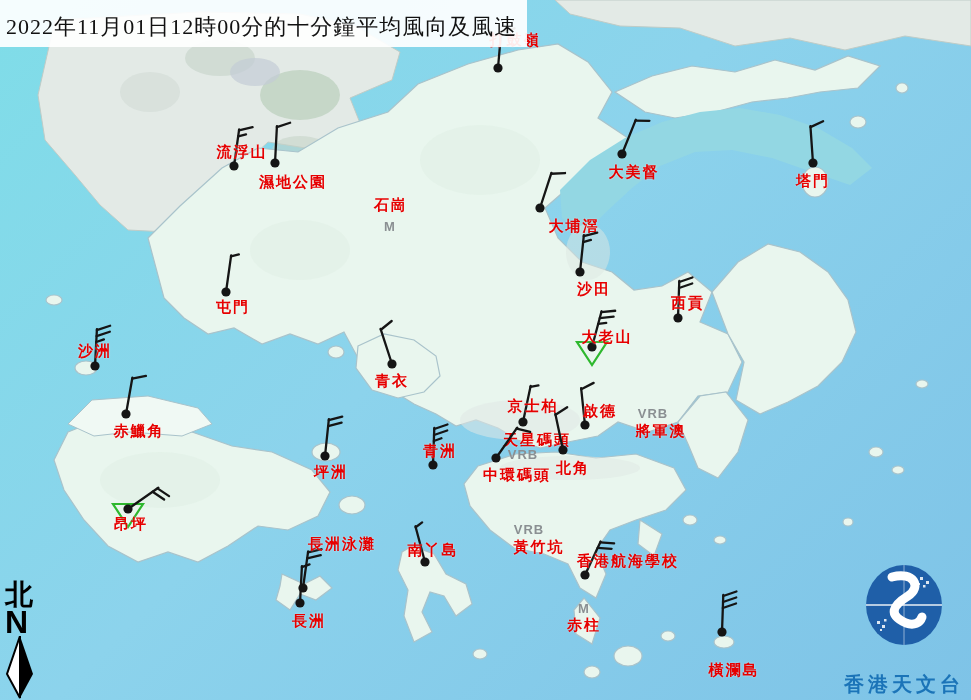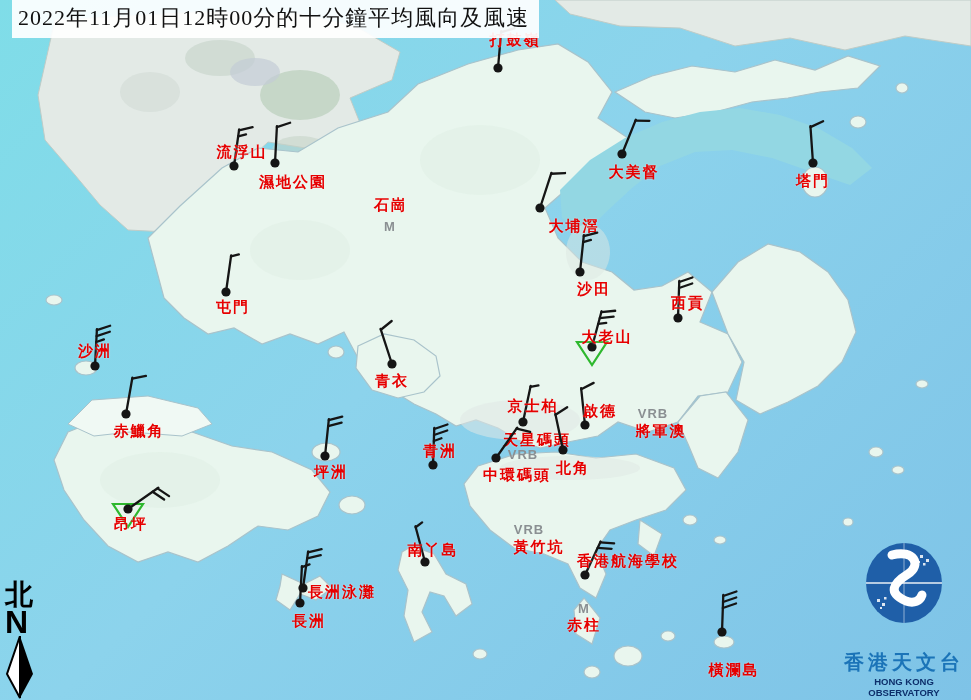--- a/index.html
+++ b/index.html
@@ -7,21 +7,21 @@
     position:relative;width:971px;height:700px;overflow:hidden;
     font-family:"Liberation Sans",sans-serif;
     background:linear-gradient(135deg,#7fdde8 0%,#8cd3ec 45%,#7ec3e7 100%);
   }
   #map-svg{position:absolute;left:0;top:0;}
   .land{fill:#e9f6ee;stroke:#a9c3cb;stroke-width:1.2;}
   .land-light{fill:#f0f9f4;stroke:#a9c3cb;stroke-width:1;}
   .urban{fill:#e3eae6;stroke:#bfccc7;stroke-width:1;}
   .water-teal{fill:#93d7e3;stroke:none;}
   #title-bar{
-    position:absolute;left:12px;top:0;padding:3px 10px 5px 6px;
+    position:absolute;left:0;top:0;padding:12px 10px 5px 6px;
     background:rgba(255,255,255,0.92);
     font-family:"Liberation Serif","DejaVu Serif",serif;
     font-size:22px;color:#111;letter-spacing:1px;white-space:nowrap;
   }
   .station-label{
     position:absolute;transform:translate(-50%,-50%);
     font-family:"Liberation Serif","DejaVu Serif",serif;
     font-weight:bold;font-size:15px;color:#e60000;
     white-space:nowrap;letter-spacing:2px;text-shadow:0 0 2px rgba(255,255,255,.6);
   }
@@ -311,21 +311,21 @@
       </svg>
       <div class="station-label" style="left: 628px; top: 561px;">香港航海學校</div>
       <svg class="barb-svg" width="100" height="100" style="position: absolute; left: 253px; top: 538px;">
         <g transform="rotate(8,50,50)">
           <line x1="50" y1="50" x2="50" y2="13" stroke="#151515" stroke-width="2.3" stroke-linecap="round"></line>
           <line x1="50" y1="14" x2="63" y2="9" stroke="#151515" stroke-width="2.3" stroke-linecap="round"></line>
           <line x1="50" y1="20" x2="63" y2="15" stroke="#151515" stroke-width="2.3" stroke-linecap="round"></line>
         </g>
         <circle cx="50" cy="50" r="4.6" fill="#151515"></circle>
       </svg>
-      <div class="station-label" style="left: 342px; top: 592px;">長洲泳灘</div>
+      <div class="station-label" style="left: 342px; top: 544px;">長洲泳灘</div>
       <svg class="barb-svg" width="100" height="100" style="position: absolute; left: 250px; top: 553px;">
         <g transform="rotate(3,50,50)">
           <line x1="50" y1="50" x2="50" y2="13" stroke="#151515" stroke-width="2.3" stroke-linecap="round"></line>
           <line x1="50" y1="14" x2="57.5" y2="11" stroke="#151515" stroke-width="2.3" stroke-linecap="round"></line>
         </g>
         <circle cx="50" cy="50" r="4.6" fill="#151515"></circle>
       </svg>
       <div class="station-label" style="left: 309px; top: 621px;">長洲</div>
       <div class="station-label" style="left: 584px; top: 625px;">赤柱</div>
       <div class="sub-label" style="left: 584px; top: 608px;">M</div>
@@ -363,16 +363,15 @@
           <rect x="64" y="18" width="3" height="3"></rect>
         <rect x="61" y="22" width="2.5" height="2.5"></rect>
           <rect x="56" y="20" width="2" height="2"></rect>
         <rect x="20" y="62" width="3" height="3"></rect>
           <rect x="15" y="58" width="3" height="3"></rect>
         <rect x="22" y="56" width="2.5" height="2.5"></rect>
           <rect x="18" y="66" width="2" height="2"></rect>
       </g>
     </svg>
     <div class="cn">香港天文台</div>
-    <div class="en">HONG KONG OBSERVATORY</div>
   </div>
 
 </div>
 
 </body></html>

